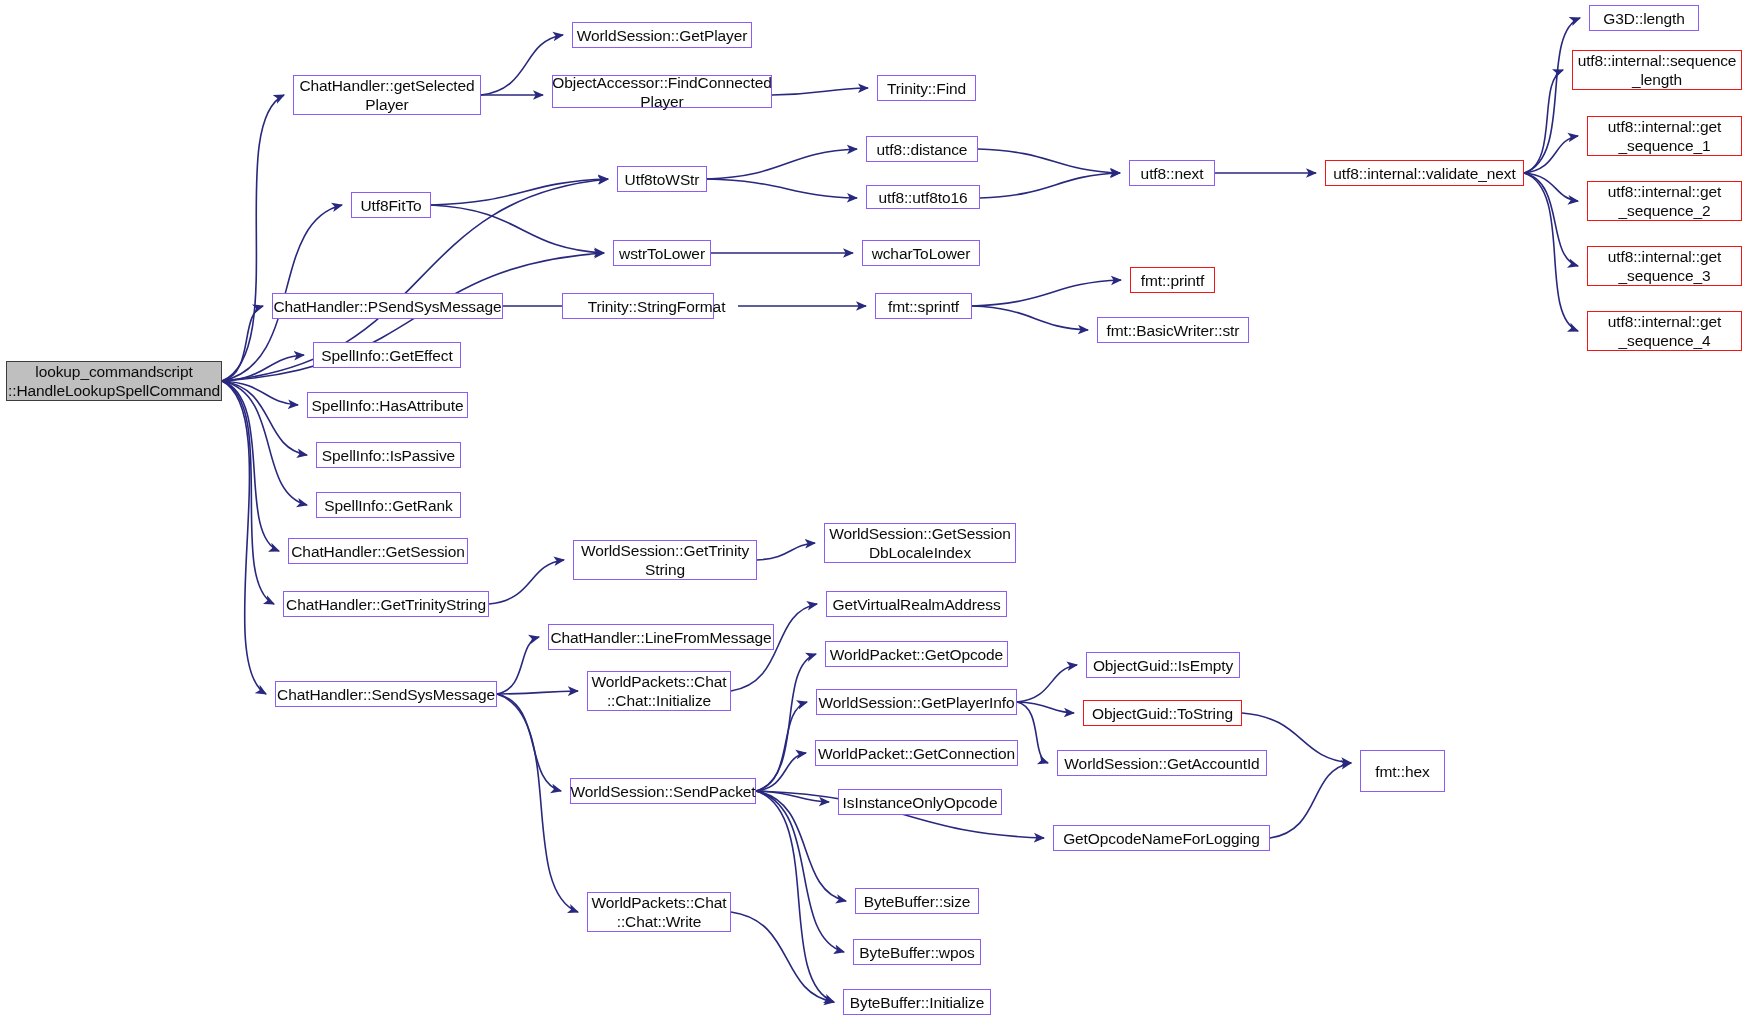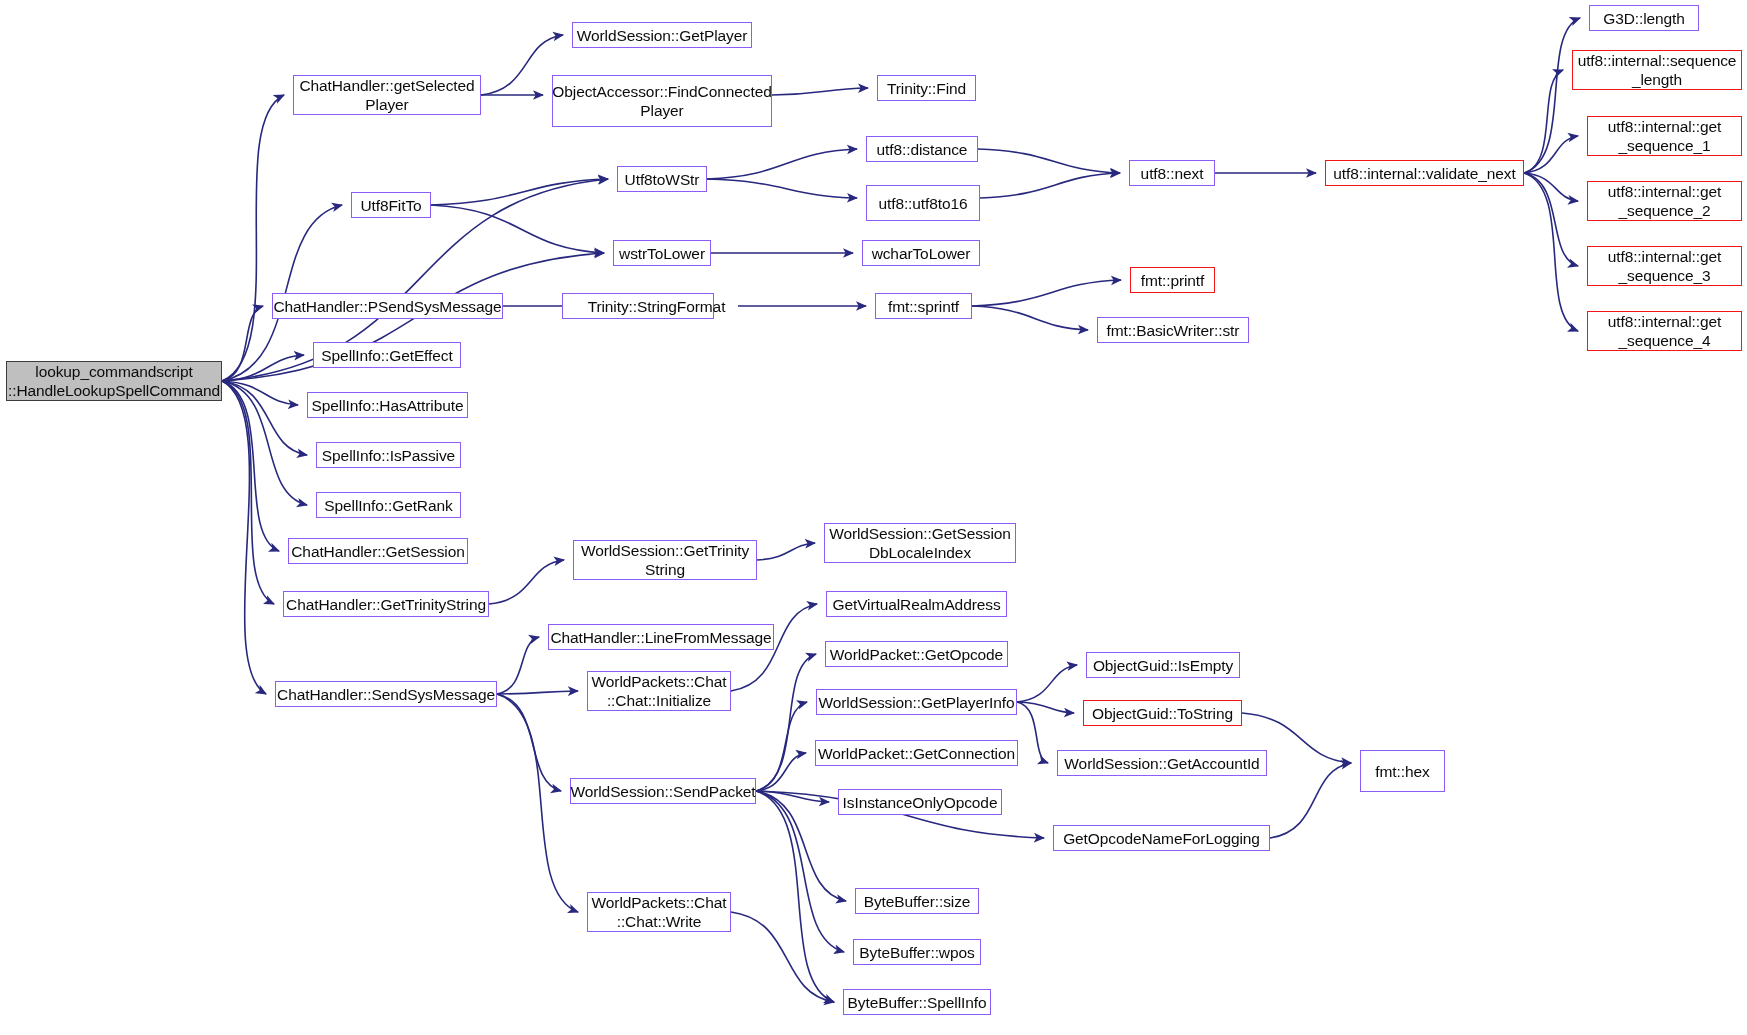--- a/index.html
+++ b/index.html
@@ -120,28 +120,28 @@
       <path d="M 1242 713 C 1304.64 718, 1297.36 758, 1351 763" fill="none" stroke="#28287e" stroke-width="1.6" marker-end="url(#arrow)"></path>
       <path d="M 1270 838 C 1322.2 830.5, 1307.8 770.5, 1351 763" fill="none" stroke="#28287e" stroke-width="1.6" marker-end="url(#arrow)"></path>
       <path d="M 731 912 C 795.56 921, 778.44 993, 834 1002" fill="none" stroke="#28287e" stroke-width="1.6" marker-end="url(#arrow)"></path>
     </svg>
   <div id="node-layer">
       <div class="node root" style="left: 6px; top: 361px; width: 216px; height: 40px;">lookup_commandscript
 ::HandleLookupSpellCommand</div>
       <div class="node" style="left: 293px; top: 75px; width: 188px; height: 40px;">ChatHandler::getSelected
 Player</div>
       <div class="node" style="left: 572px; top: 22px; width: 180px; height: 26px;">WorldSession::GetPlayer</div>
-      <div class="node" style="left: 552px; top: 75px; width: 220px; height: 52px; text-align: center;">ObjectAccessor::FindConnected
+      <div class="node" style="left: 552px; top: 75px; width: 220px; height: 33px; text-align: center;">ObjectAccessor::FindConnected
 Player</div>
       <div class="node" style="left: 877px; top: 75px; width: 99px; height: 26px;">Trinity::Find</div>
       <div class="node" style="left: 351px; top: 192px; width: 80px; height: 26px;">Utf8FitTo</div>
       <div class="node" style="left: 617px; top: 166px; width: 90px; height: 26px;">Utf8toWStr</div>
       <div class="node" style="left: 613px; top: 240px; width: 98px; height: 26px;">wstrToLower</div>
       <div class="node" style="left: 866px; top: 136px; width: 112px; height: 26px;">utf8::distance</div>
-      <div class="node" style="left: 866px; top: 185px; width: 114px; height: 36px;">utf8::utf8to16</div>
+      <div class="node" style="left: 866px; top: 185px; width: 114px; height: 24px;">utf8::utf8to16</div>
       <div class="node" style="left: 862px; top: 240px; width: 118px; height: 26px;">wcharToLower</div>
       <div class="node" style="left: 1129px; top: 160px; width: 86px; height: 26px;">utf8::next</div>
       <div class="node red" style="left: 1325px; top: 160px; width: 199px; height: 26px;">utf8::internal::validate_next</div>
       <div class="node" style="left: 1589px; top: 5px; width: 110px; height: 26px;">G3D::length</div>
       <div class="node red" style="left: 1572px; top: 50px; width: 170px; height: 40px;">utf8::internal::sequence
 _length</div>
       <div class="node red" style="left: 1587px; top: 116px; width: 155px; height: 40px;">utf8::internal::get
 _sequence_1</div>
       <div class="node red" style="left: 1587px; top: 181px; width: 155px; height: 40px;">utf8::internal::get
 _sequence_2</div>
@@ -176,15 +176,15 @@
       <div class="node" style="left: 838px; top: 789px; width: 164px; height: 26px;">IsInstanceOnlyOpcode</div>
       <div class="node" style="left: 1086px; top: 652px; width: 154px; height: 26px;">ObjectGuid::IsEmpty</div>
       <div class="node red" style="left: 1083px; top: 700px; width: 159px; height: 26px;">ObjectGuid::ToString</div>
       <div class="node" style="left: 1057px; top: 750px; width: 210px; height: 26px;">WorldSession::GetAccountId</div>
       <div class="node" style="left: 1053px; top: 825px; width: 217px; height: 26px;">GetOpcodeNameForLogging</div>
       <div class="node" style="left: 1360px; top: 750px; width: 85px; height: 42px;">fmt::hex</div>
       <div class="node" style="left: 587px; top: 892px; width: 144px; height: 40px;">WorldPackets::Chat
 ::Chat::Write</div>
       <div class="node" style="left: 855px; top: 888px; width: 124px; height: 26px;">ByteBuffer::size</div>
       <div class="node" style="left: 853px; top: 939px; width: 128px; height: 26px;">ByteBuffer::wpos</div>
-      <div class="node" style="left: 843px; top: 989px; width: 148px; height: 26px;">ByteBuffer::SpellInfo</div>
+      <div class="node" style="left: 843px; top: 989px; width: 148px; height: 26px;">ByteBuffer::Initialize</div>
     </div>
 </div>
 
 </body></html>

